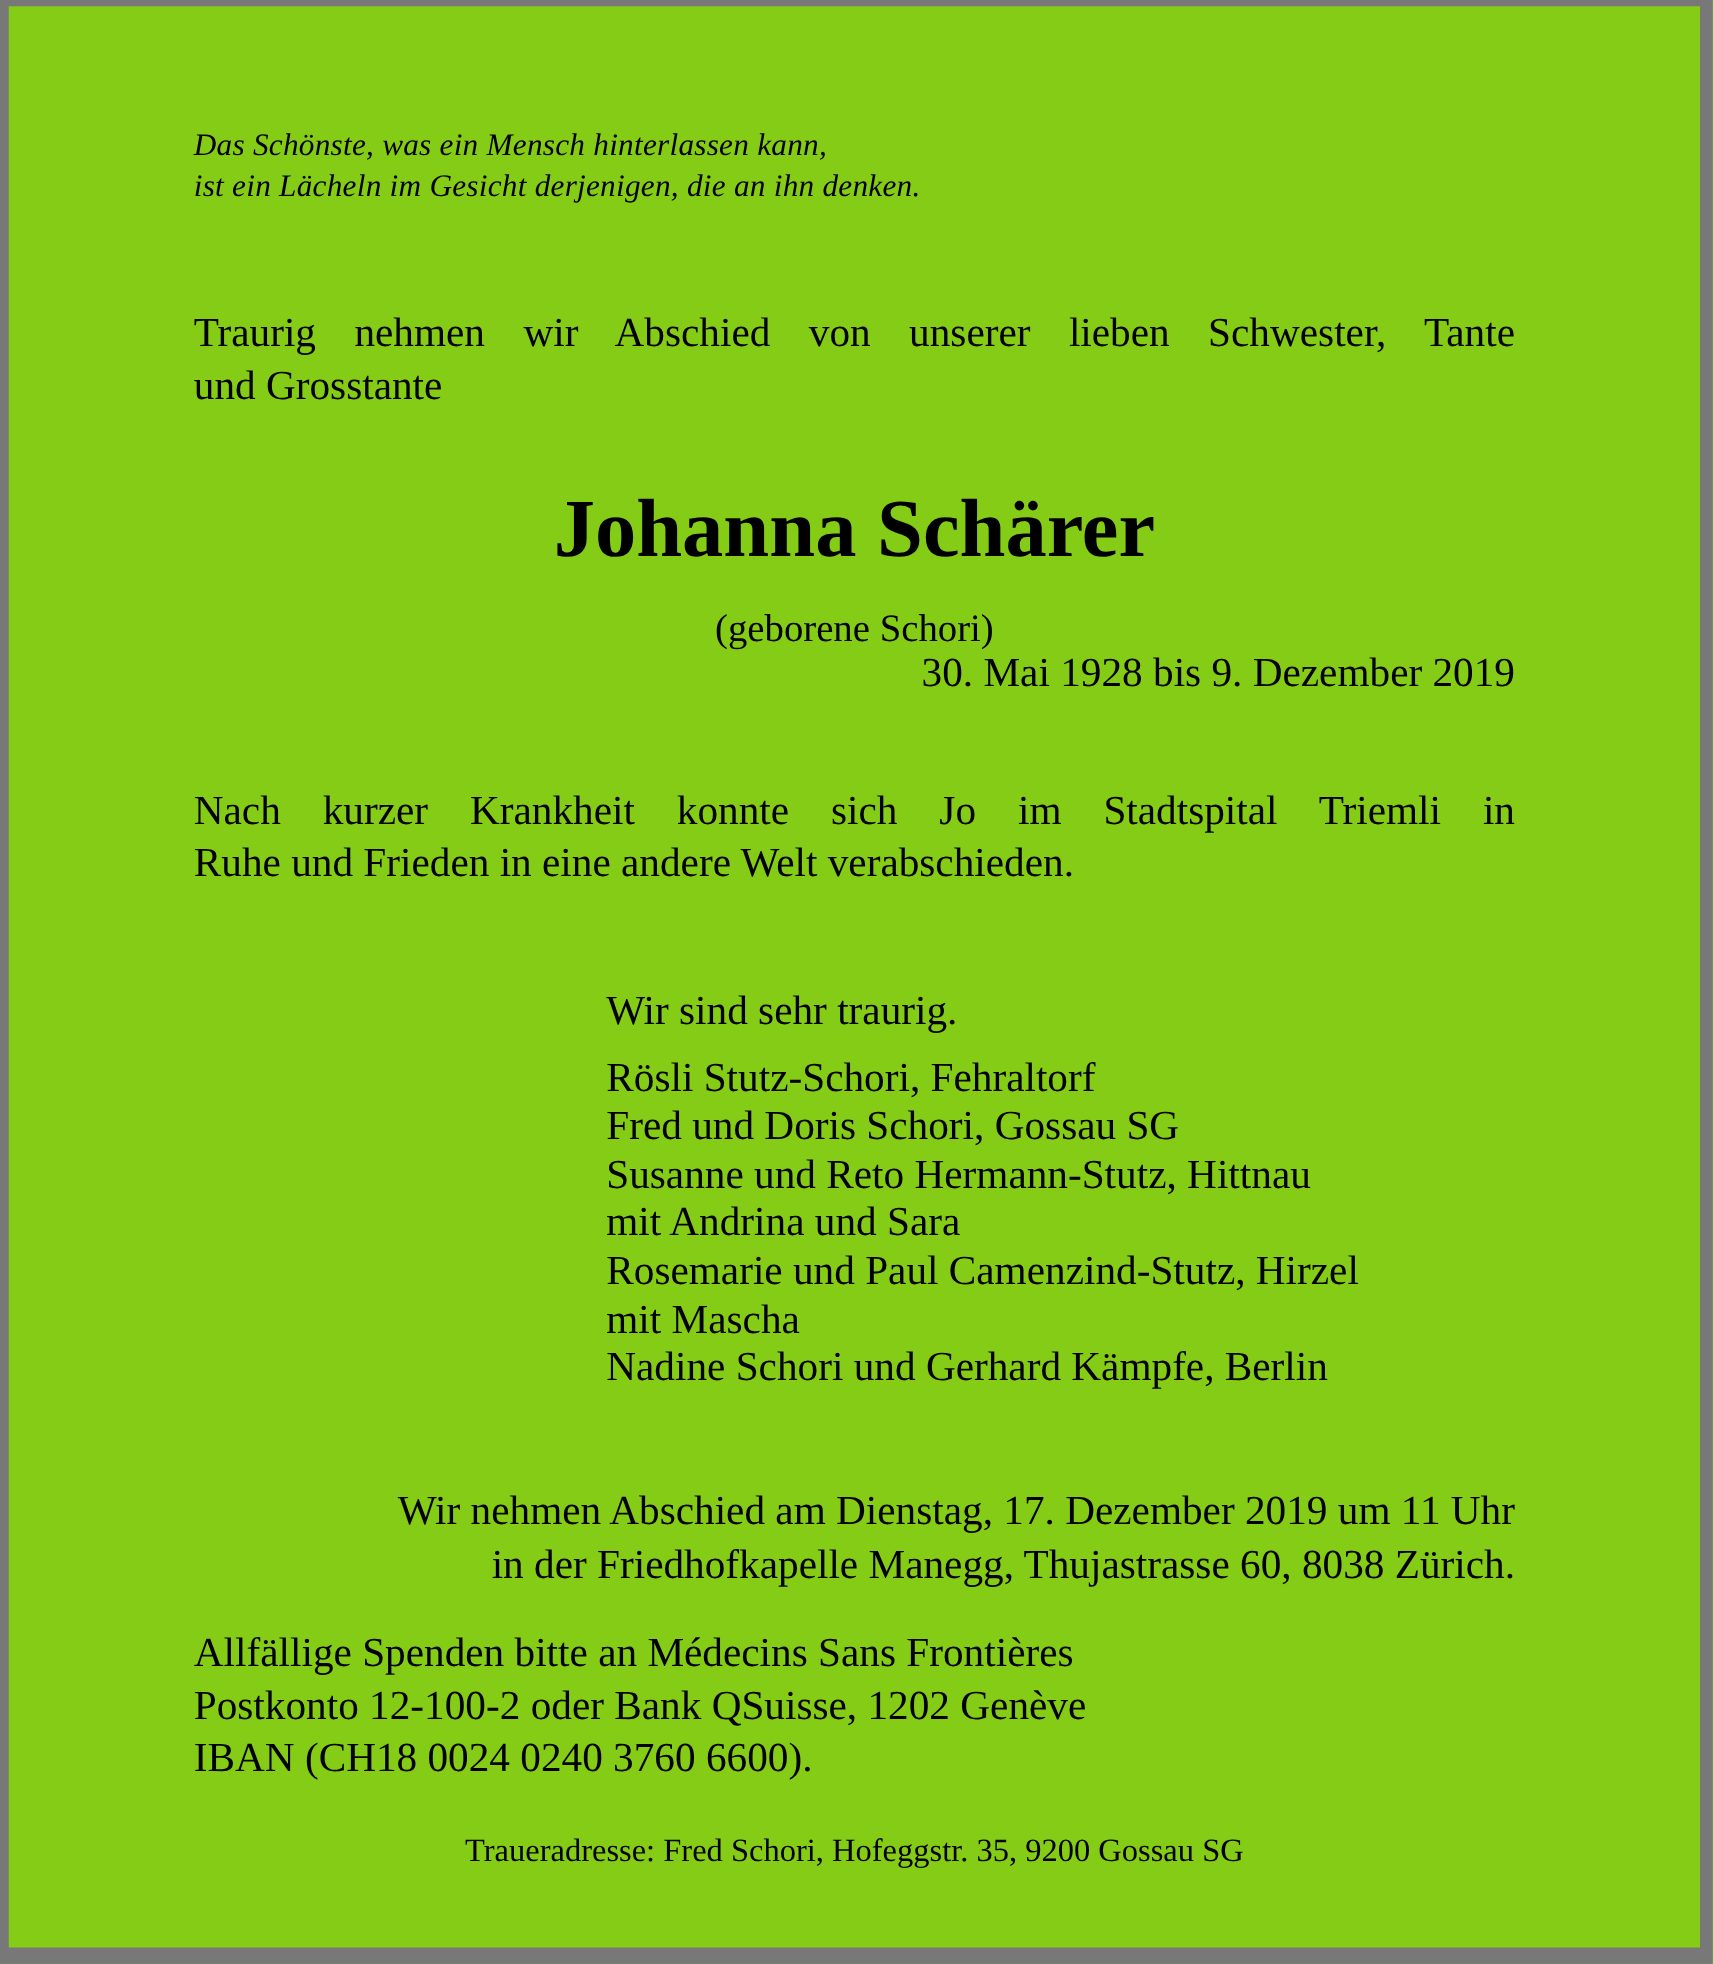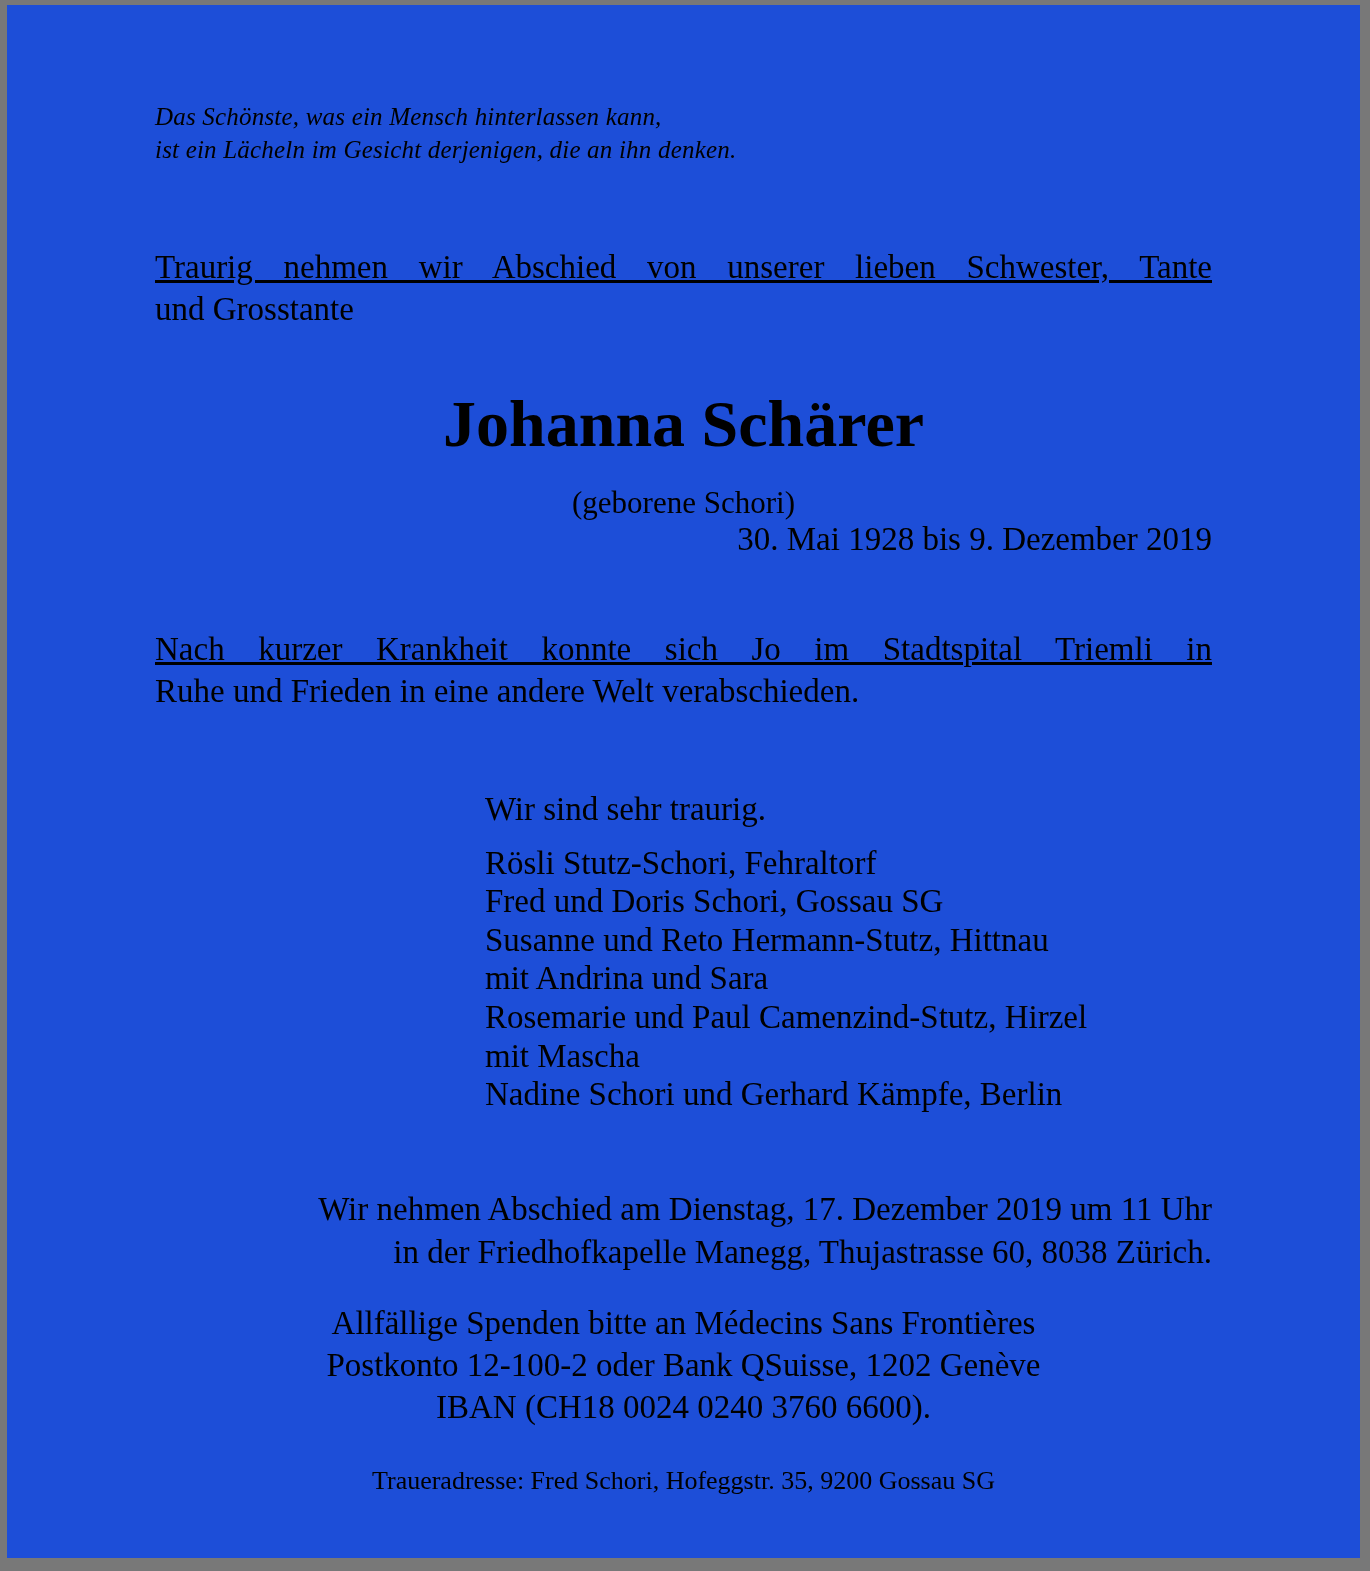--- a/index.html
+++ b/index.html
@@ -9,21 +9,21 @@
     height: 1571px;
     background: #787878;
     font-family: "Liberation Serif", serif;
   }
   .page {
     position: absolute;
     top: 5px;
     left: 7px;
     right: 10px;
     bottom: 13px;
-    background: #1d4ed8;
+    background: #84cc16;
     color: #000000;
     overflow: hidden;
   }
   .content {
     padding: 0 148px 0 148px;
   }
   p { margin: 0; }
 
   .epigraph {
     margin-top: 96px;
@@ -34,21 +34,20 @@
   }
 
   .intro {
     margin-top: 80px;
     font-size: 33px;
     line-height: 1.28;
   }
   .jline {
     text-align: justify;
     text-align-last: justify;
-    text-decoration: underline;
   }
 
   .name {
     margin: 58px 0 0 0;
     font-size: 66px;
     font-weight: bold;
     text-align: center;
     line-height: 1.1;
   }
   .maiden {
@@ -83,21 +82,20 @@
   .funeral {
     margin-top: 74px;
     font-size: 33px;
     line-height: 1.3;
     text-align: right;
   }
   .donations {
     margin-top: 28px;
     font-size: 33px;
     line-height: 1.28;
-    text-align: center;
   }
   .address {
     margin-top: 38px;
     font-size: 26px;
     text-align: center;
     font-family: Liberation Serif, serif;
   }
 </style>
 </head>
 <body>

